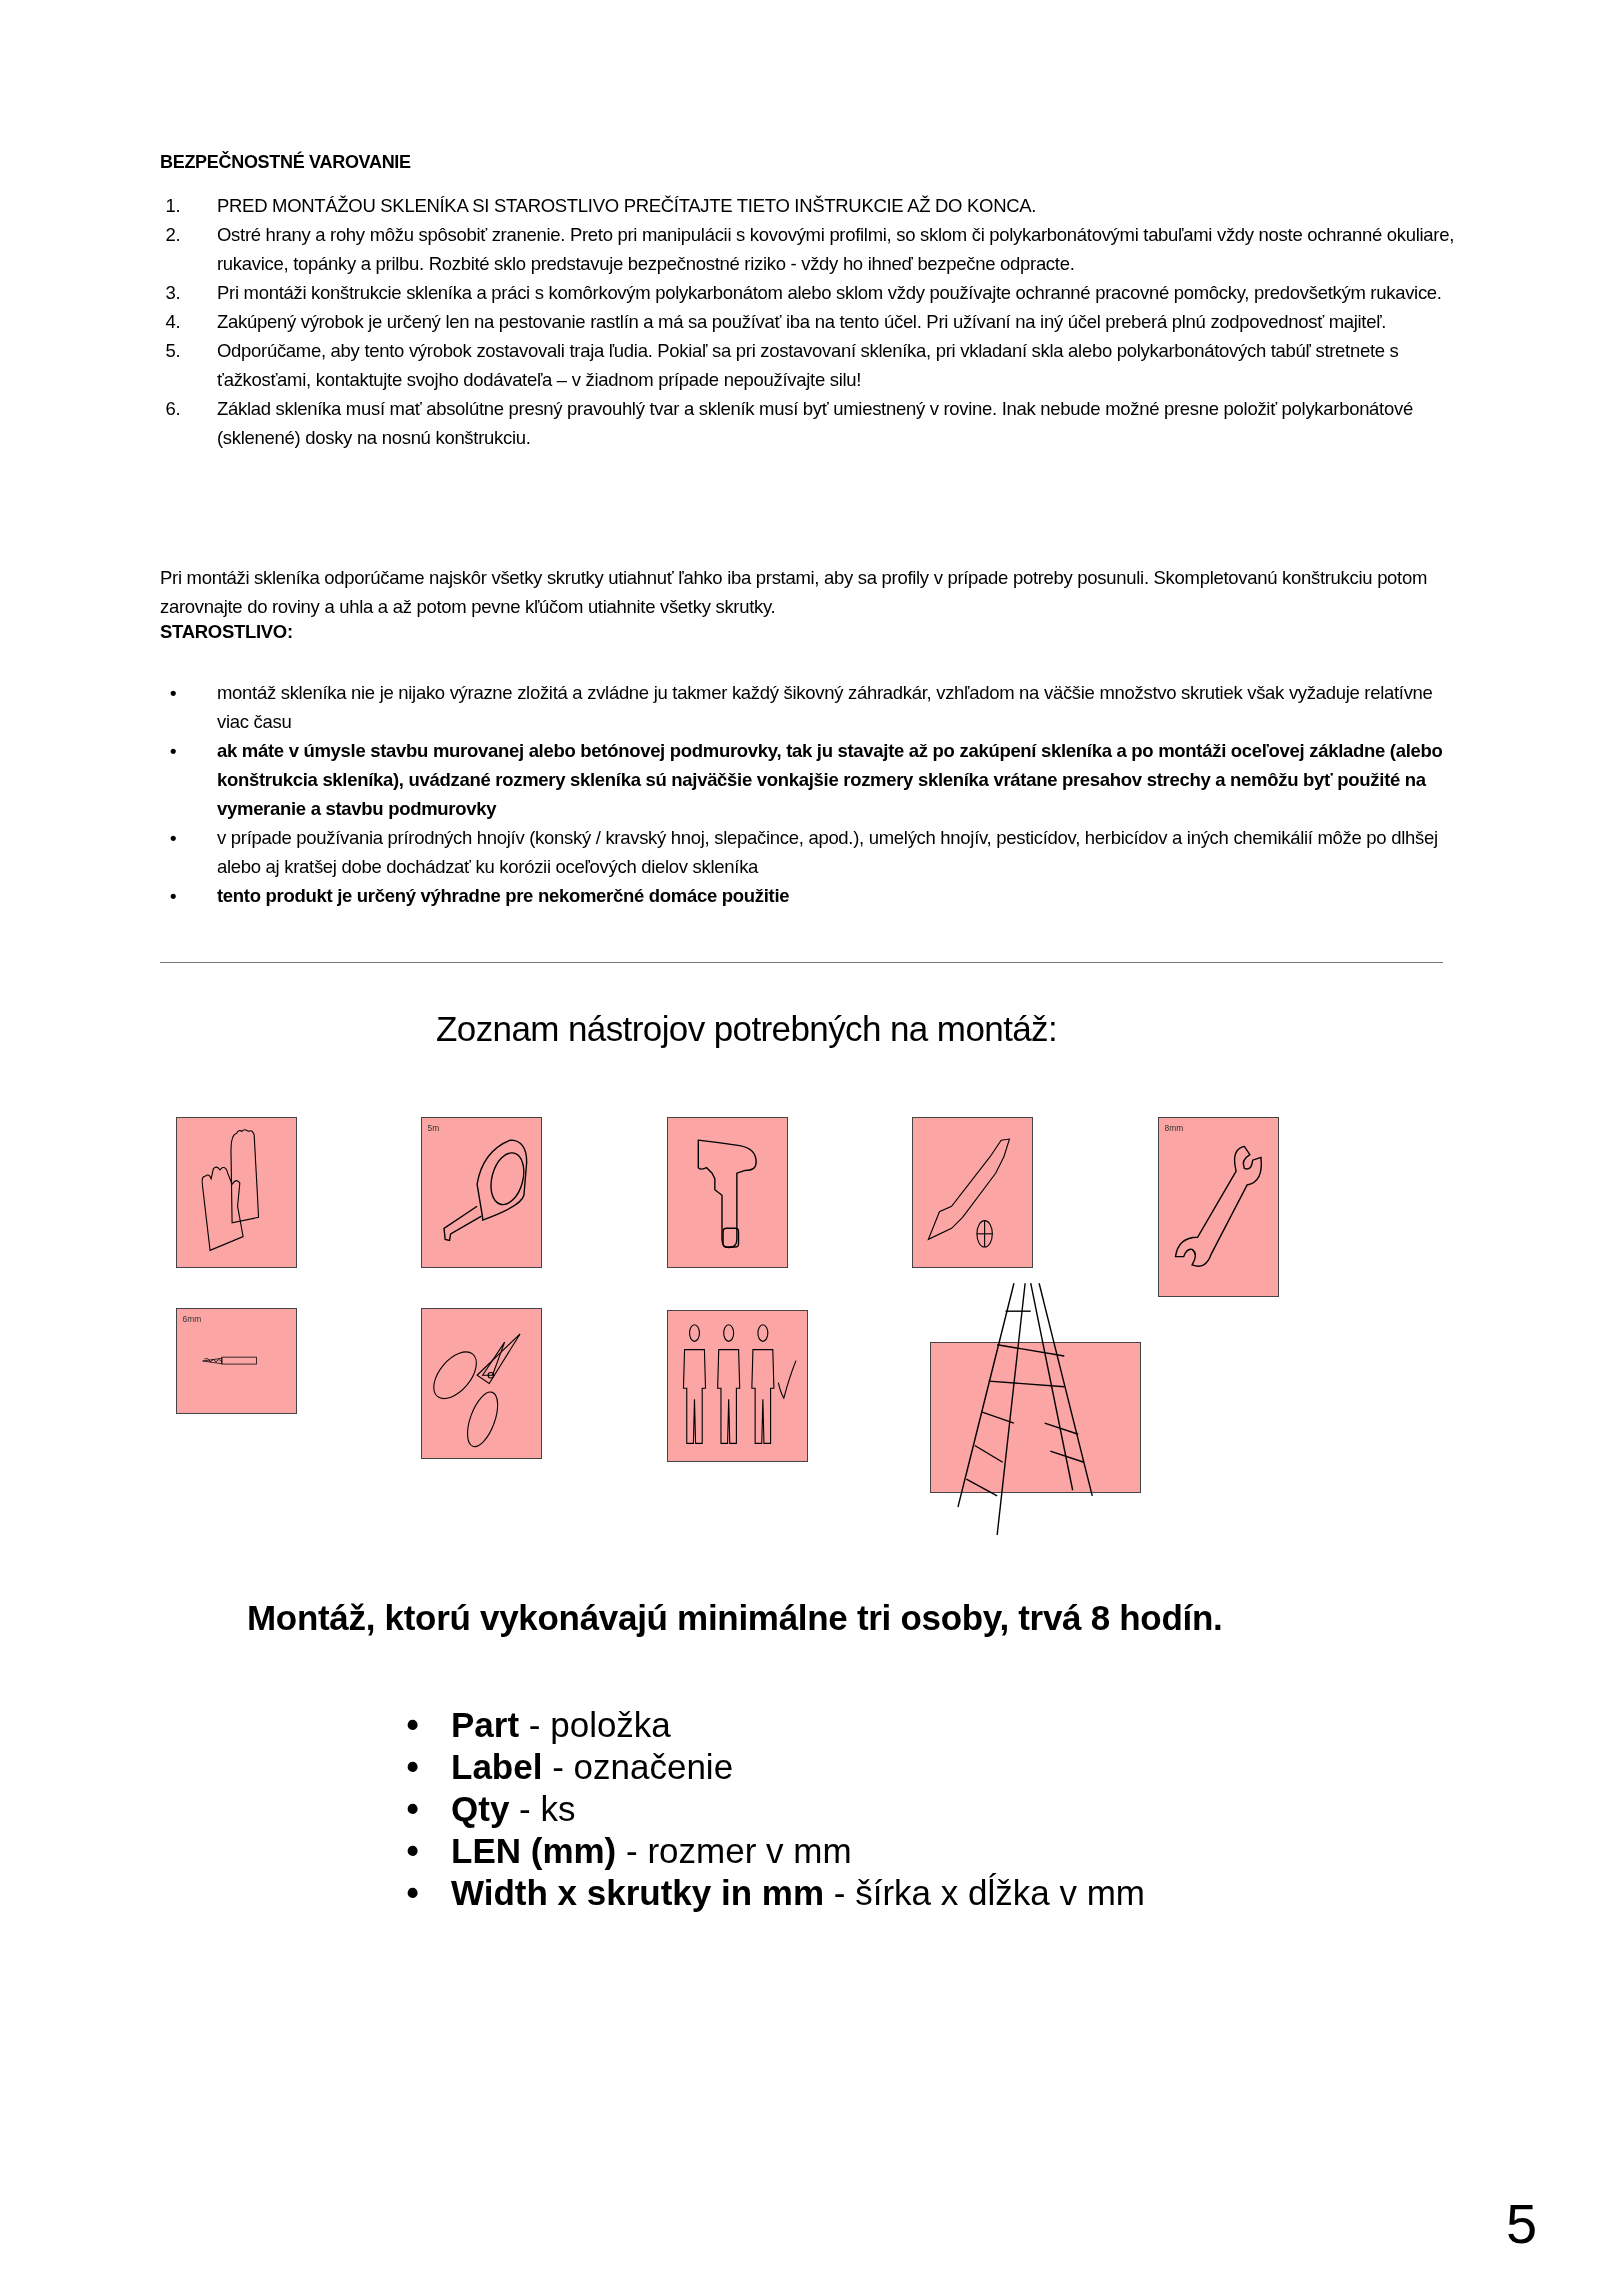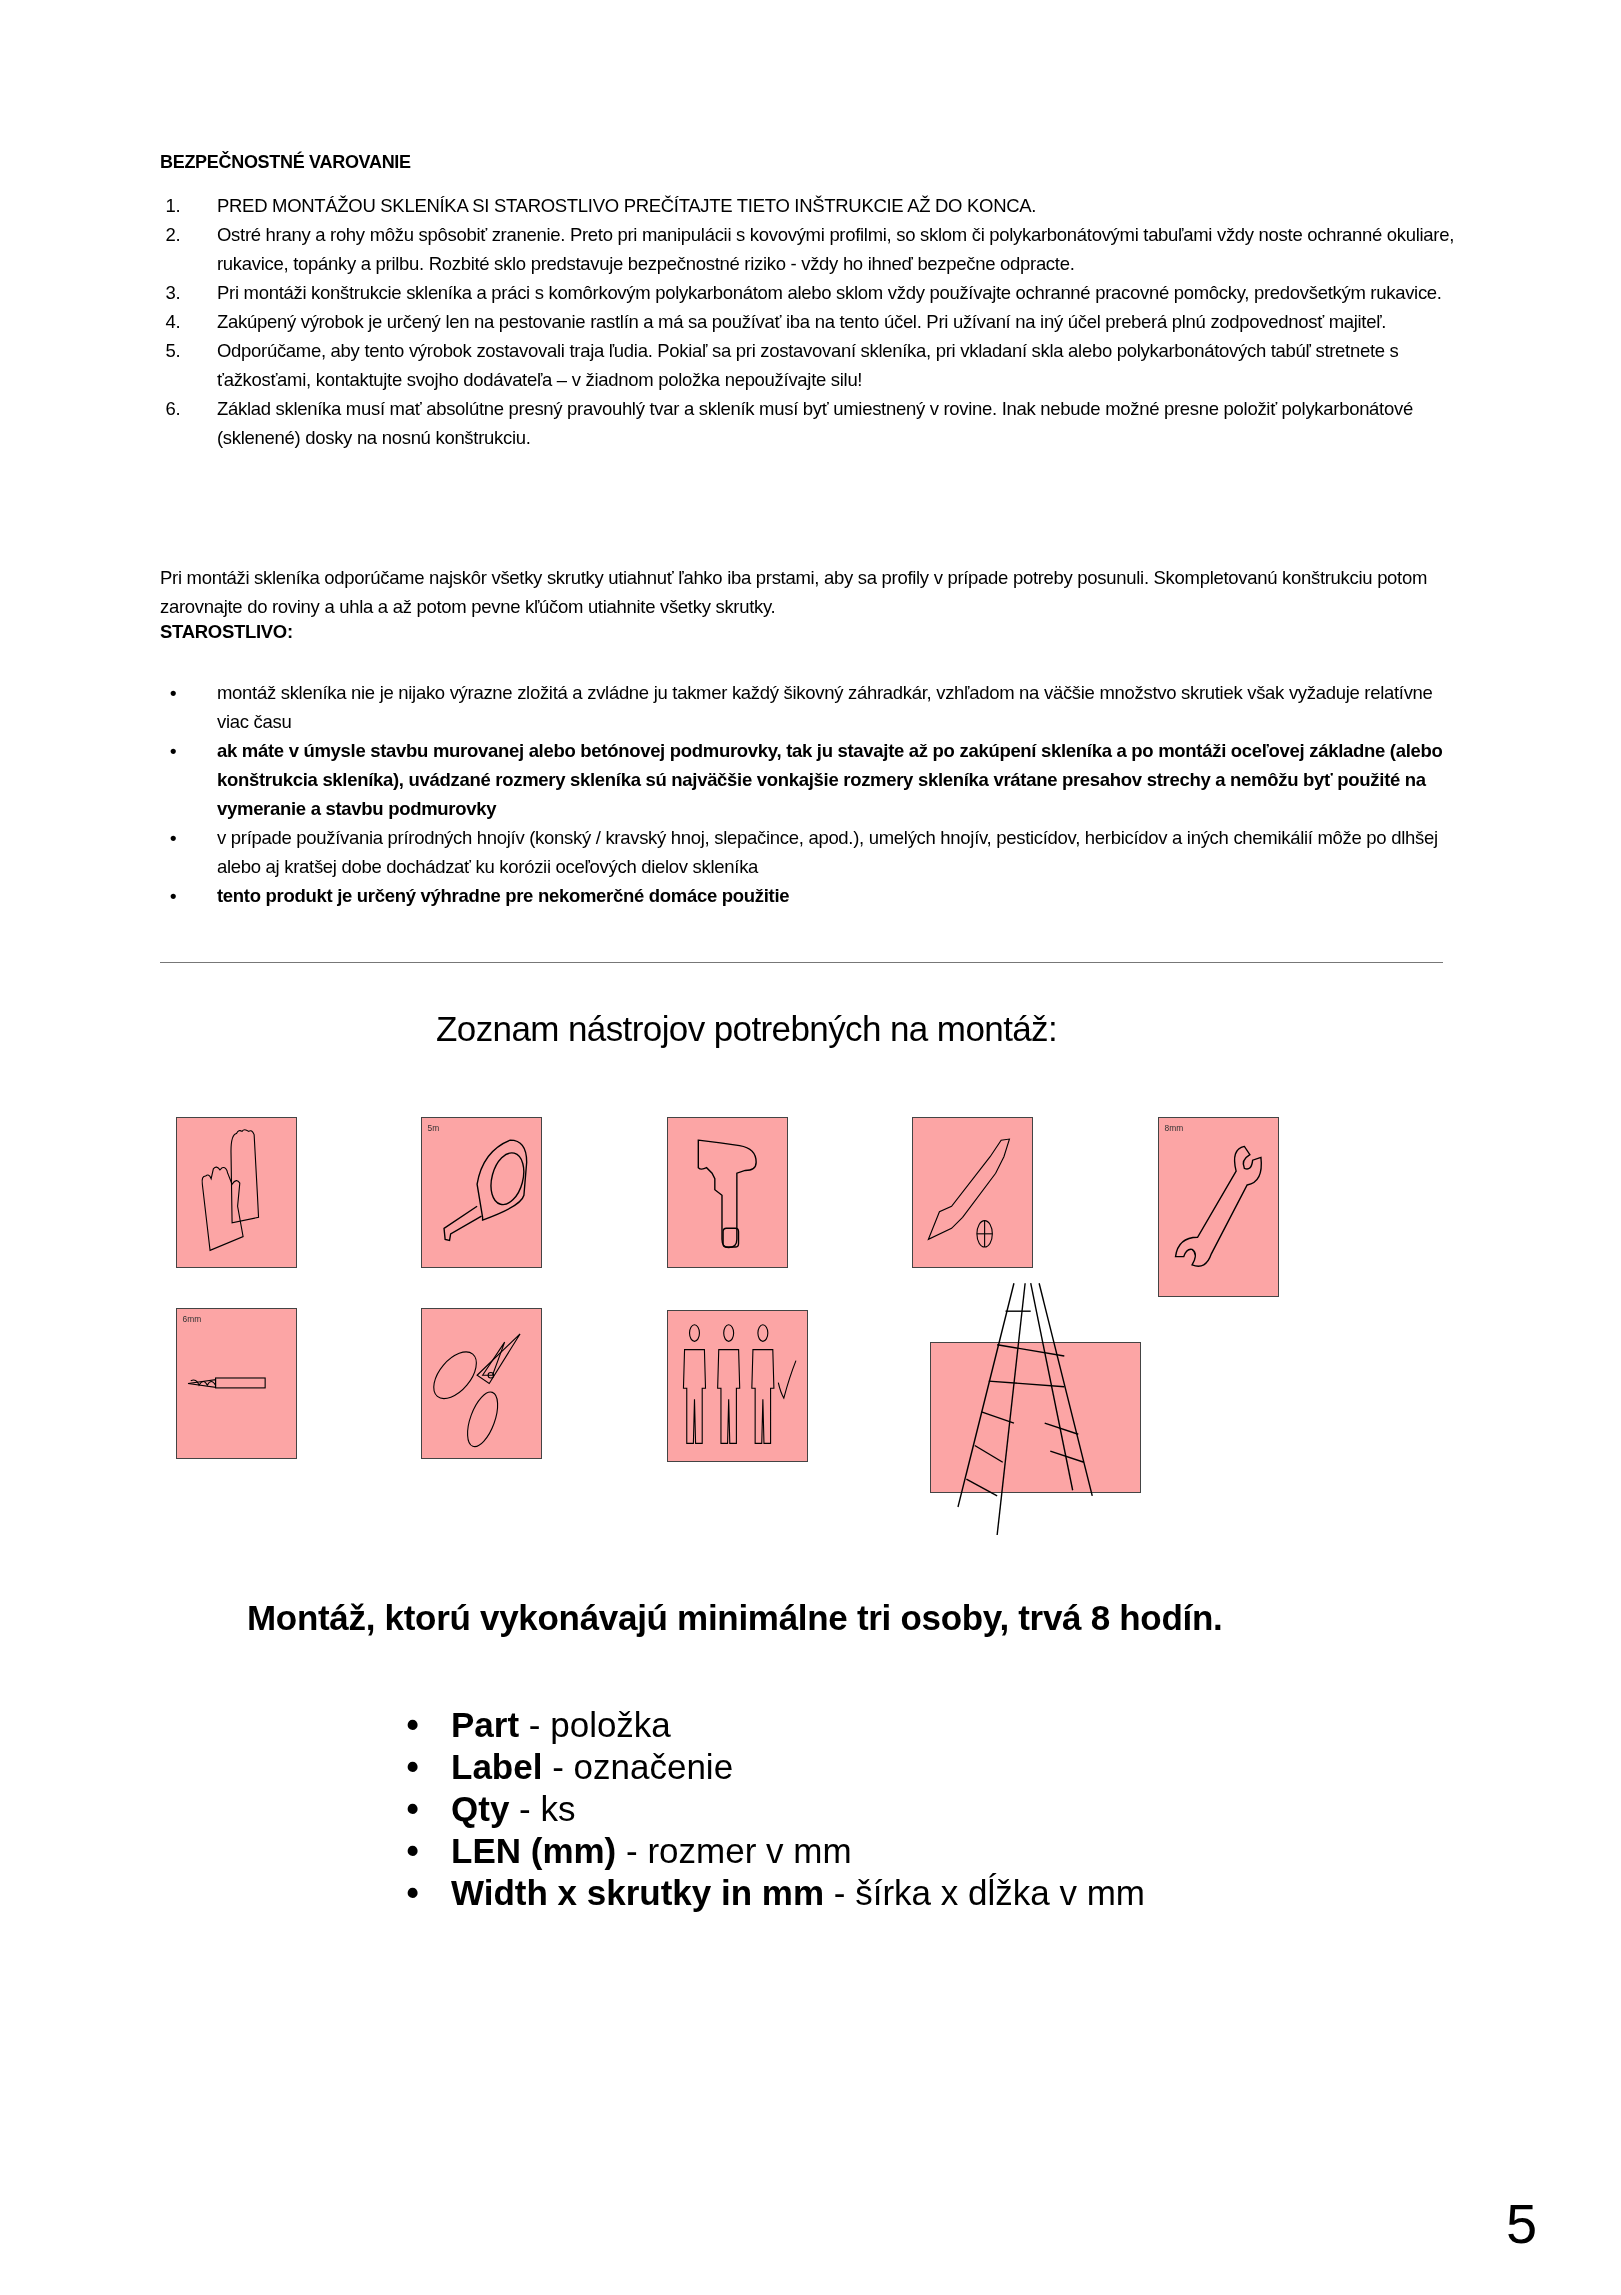--- a/index.html
+++ b/index.html
@@ -19,42 +19,42 @@
   #divider { position:absolute; left:160px; top:962px; width:1283px; height:0; border-top:1.7px solid #777; }
   #tools-title { position:absolute; left:436px; top:1009px; font-size:35px; letter-spacing:-0.6px; }
   .tool { position:absolute; border:1.7px solid #444; background:#fca5a5; box-sizing:border-box; }
   .tool .lbl { position:absolute; left:5.6px; top:4.5px; font-size:8.4px; color:#333; }
   .tool svg { position:absolute; left:0; top:0; width:100%; height:100%; }
   #t1 { left:176px; top:1117px; width:121px; height:151px; }
   #t2 { left:421px; top:1117px; width:121px; height:151px; }
   #t3 { left:667px; top:1117px; width:121px; height:151px; }
   #t4 { left:912px; top:1117px; width:121px; height:151px; }
   #t5 { left:1158px; top:1117px; width:121px; height:180px; }
-  #t6 { left:176px; top:1308px; width:121px; height:151px; }
+  #t6 { left:176px; top:1308px; width:121px; height:106px; }
   #t7 { left:421px; top:1308px; width:121px; height:151px; }
   #t8 { left:667px; top:1310px; width:141px; height:152px; }
   #t9 { left:930px; top:1342px; width:211px; height:151px; }
   #ladder { position:absolute; left:930px; top:1283px; width:235px; height:269px; }
   #duration { position:absolute; left:247px; top:1598px; font-size:35px; font-weight:bold; letter-spacing:-0.3px; }
   #legend { position:absolute; left:402px; top:1704px; margin:0; padding:0; list-style:none; font-size:35px; line-height:42px; }
   #legend li { position:relative; padding-left:49px; }
   #legend li .b { font-weight:bold; position:absolute; left:4.5px; top:0; }
   #legend .term { font-weight:bold; }
   #page-num { position:absolute; left:1506px; top:2191px; font-size:56px; }
 </style>
 </head>
 <body>
 
 <div id="warn-heading" class="calibri">BEZPEČNOSTNÉ VAROVANIE</div>
 <ol id="warn-list" class="calibri">
   <li><span class="num">1.</span><span>PRED MONTÁŽOU SKLENÍKA SI STAROSTLIVO PREČÍTAJTE TIETO INŠTRUKCIE AŽ DO KONCA.</span></li>
   <li><span class="num">2.</span><span>Ostré hrany a rohy môžu spôsobiť zranenie. Preto pri manipulácii s kovovými profilmi, so sklom či polykarbonátovými tabuľami vždy noste ochranné okuliare, rukavice, topánky a prilbu. Rozbité sklo predstavuje bezpečnostné riziko - vždy ho ihneď bezpečne odpracte.</span></li>
   <li><span class="num">3.</span><span>Pri montáži konštrukcie skleníka a práci s komôrkovým polykarbonátom alebo sklom vždy používajte ochranné pracovné pomôcky, predovšetkým rukavice.</span></li>
   <li><span class="num">4.</span><span>Zakúpený výrobok je určený len na pestovanie rastlín a má sa používať iba na tento účel. Pri užívaní na iný účel preberá plnú zodpovednosť majiteľ.</span></li>
-  <li><span class="num">5.</span><span>Odporúčame, aby tento výrobok zostavovali traja ľudia. Pokiaľ sa pri zostavovaní skleníka, pri vkladaní skla alebo polykarbonátových tabúľ stretnete s ťažkosťami, kontaktujte svojho dodávateľa – v žiadnom položka nepoužívajte silu!</span></li>
+  <li><span class="num">5.</span><span>Odporúčame, aby tento výrobok zostavovali traja ľudia. Pokiaľ sa pri zostavovaní skleníka, pri vkladaní skla alebo polykarbonátových tabúľ stretnete s ťažkosťami, kontaktujte svojho dodávateľa – v žiadnom prípade nepoužívajte silu!</span></li>
   <li><span class="num">6.</span><span>Základ skleníka musí mať absolútne presný pravouhlý tvar a skleník musí byť umiestnený v rovine. Inak nebude možné presne položiť polykarbonátové (sklenené) dosky na nosnú konštrukciu.</span></li>
 </ol>
 
 <p id="para" class="calibri" style="margin:0">Pri montáži skleníka odporúčame najskôr všetky skrutky utiahnuť ľahko iba prstami, aby sa profily v prípade potreby posunuli. Skompletovanú konštrukciu potom zarovnajte do roviny a uhla a až potom pevne kľúčom utiahnite všetky skrutky.</p>
 
 <div id="note-heading" class="calibri">STAROSTLIVO:</div>
 <ul id="note-list" class="calibri">
   <li><span class="bul">•</span><span class="txt">montáž skleníka nie je nijako výrazne zložitá a zvládne ju takmer každý šikovný záhradkár, vzhľadom na väčšie množstvo skrutiek však vyžaduje relatívne viac času</span></li>
   <li class="bold"><span class="bul">•</span><span class="txt">ak máte v úmysle stavbu murovanej alebo betónovej podmurovky, tak ju stavajte až po zakúpení skleníka a po montáži oceľovej základne (alebo konštrukcia skleníka), uvádzané rozmery skleníka sú najväčšie vonkajšie rozmery skleníka vrátane presahov strechy a nemôžu byť použité na vymeranie a stavbu podmurovky</span></li>
   <li><span class="bul">•</span><span class="txt">v prípade používania prírodných hnojív (konský / kravský hnoj, slepačince, apod.), umelých hnojív, pesticídov, herbicídov a iných chemikálií môže po dlhšej alebo aj kratšej dobe dochádzať ku korózii oceľových dielov skleníka</span></li>

